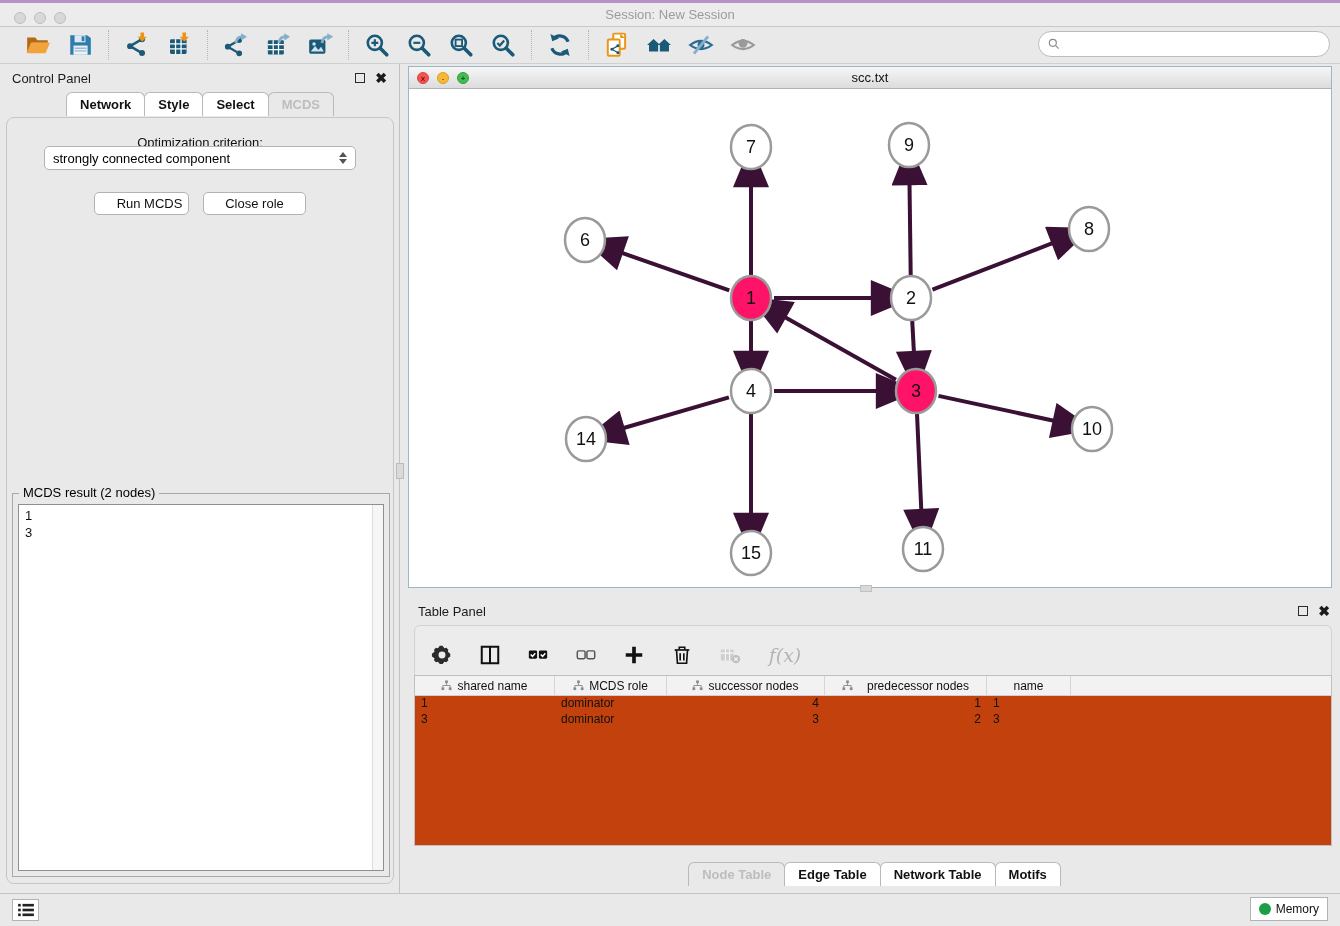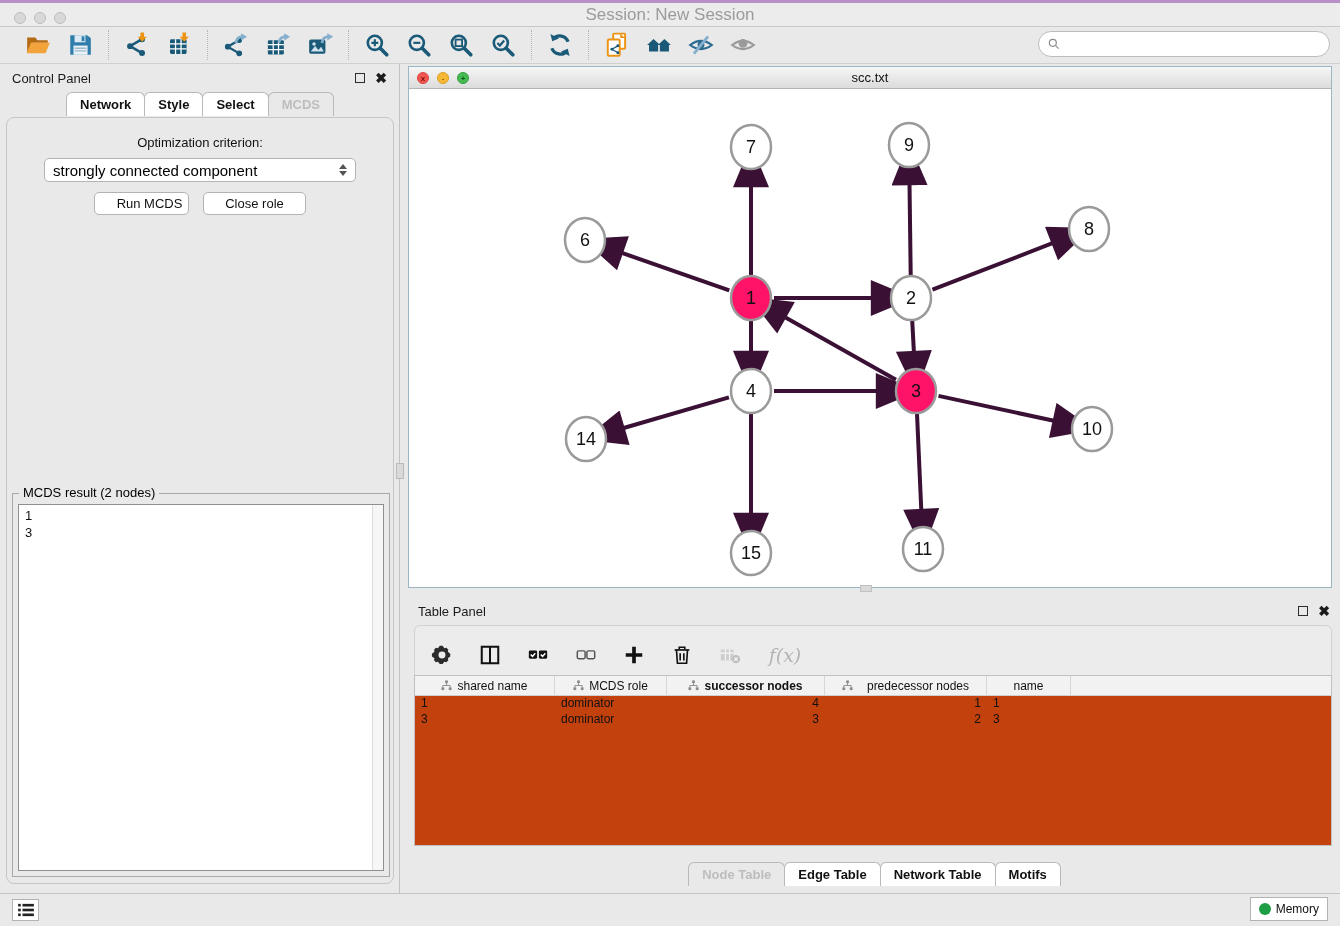--- a/index.html
+++ b/index.html
@@ -2,21 +2,21 @@
 <html><head>
 <meta charset="utf-8">
 <style>
   * { margin:0; padding:0; box-sizing:border-box; }
   html,body { width:1340px; height:926px; font-family:"Liberation Sans",sans-serif; background:#e9e9e9; overflow:hidden; position:relative; }
   .abs { position:absolute; }
 
   
   #desktop-strip { left:0; top:0; width:1340px; height:3px; background:#b78fc9; }
   #titlebar { left:0; top:3px; width:1340px; height:24px; background:#ececec; border-bottom:1px solid #c9c9c9; }
-  #titlebar .title { width:100%; text-align:center; line-height:24px; font-size:17px; color:#9b9b9b; }
+  #titlebar .title { width:100%; text-align:center; line-height:24px; font-size:13px; color:#9b9b9b; }
   .tl-dot { width:12px; height:12px; border-radius:50%; background:#d8d8d8; border:1px solid #bdbdbd; top:9px; }
 
   
   #main-toolbar { left:0; top:27px; width:1340px; height:37px; background:#e9e9e9; border-bottom:1px solid #cfcfcf; display:flex; align-items:center; padding-left:10px; }
   .tb-group { display:flex; align-items:center; gap:14px; padding:0 14px; }
   .tb-sep { width:1px; height:30px; border-left:1px dotted #b5b5b5; }
   .tb-btn { width:28px; height:28px; display:flex; align-items:center; justify-content:center; }
   .tb-btn svg { width:26px; height:26px; }
   #search-box { right:10px; top:31px; width:292px; height:26px; background:#fff; border:1px solid #bcbcbc; border-radius:13px; display:flex; align-items:center; padding-left:8px; }
   #search-box svg { width:14px; height:14px; }
@@ -26,21 +26,21 @@
   #control-panel { left:0; top:64px; width:400px; height:829px; background:#e9e9e9; border-right:1px solid #c2c2c2; }
   .panel-header { height:28px; display:flex; align-items:center; padding:0 12px; font-size:13px; color:#1b1b1b; }
   .panel-header .spacer { flex:1; }
   .float-icon { width:10px; height:10px; border:1.6px solid #2c2c2c; margin-right:10px; }
   .close-icon { font-size:14px; font-weight:bold; color:#1b1b1b; line-height:10px; }
   .tabs-row { display:flex; justify-content:center; position:relative; z-index:2; }
   .tab { font-size:13px; font-weight:600; padding:4px 13px; border:1px solid #b9b9b9; border-bottom:none; border-radius:6px 6px 0 0; background:#fff; color:#111; margin-right:-1px; }
   .tab.active { background:#e9e9e9; color:#bdbdbd; }
   #cp-body { left:6px; top:117px; width:388px; height:767px; border:1px solid #c6c6c6; border-radius:8px; background:#e9e9e9; }
   #opt-label { top:135px; left:0; width:400px; text-align:center; font-size:13px; color:#111; }
-  #opt-select { left:44px; top:158px; width:312px; height:24px; background:#fff; border:1px solid #b3b3b3; border-radius:5px; display:flex; align-items:center; padding:0 8px; font-size:15px; }
+  #opt-select { left:44px; top:146px; width:312px; height:24px; background:#fff; border:1px solid #b3b3b3; border-radius:5px; display:flex; align-items:center; padding:0 8px; font-size:13px; }
   #opt-select .spacer { flex:1; }
   .updown { display:flex; flex-direction:column; gap:2px; }
   .updown i { width:0; height:0; border-left:4px solid transparent; border-right:4px solid transparent; }
   .updown .up { border-bottom:5px solid #555; }
   .updown .dn { border-top:5px solid #555; }
   .cp-btn { height:23px; background:#fff; border:1px solid #b3b3b3; border-radius:5px; font-size:13px; color:#111; display:flex; align-items:center; justify-content:center; }
   #run-btn { left:94px; top:192px; width:95px;padding-left:16px; }
   #close-panel-btn { left:203px; top:192px; width:103px; }
   #result-box { left:12px; top:493px; width:378px; height:384px; border:1px solid #a8a8a8; background:#e9e9e9; }
   #result-legend { position:absolute; top:-9px; left:6px; background:#e9e9e9; padding:0 4px; font-size:13px; color:#000000; }
@@ -467,21 +467,21 @@
         <svg viewBox="0 0 12 12">
           <g fill="#8a8a8a">
             <rect x="4.5" y="0.5" width="3" height="3"></rect>
             <rect x="0.5" y="8" width="3" height="3"></rect>
             <rect x="8.5" y="8" width="3" height="3"></rect>
             <path d="M6 3.5 v2.5 M2 8 v-2 h8 v2" stroke="#8a8a8a" fill="none" stroke-width="1"></path>
           </g>
         </svg>
         <span>MCDS role</span>
       </div>
-      <div class="th" style="width: 158px; font-weight: bold;">
+      <div class="th" style="width: 158px;">
         <svg viewBox="0 0 12 12">
           <g fill="#8a8a8a">
             <rect x="4.5" y="0.5" width="3" height="3"></rect>
             <rect x="0.5" y="8" width="3" height="3"></rect>
             <rect x="8.5" y="8" width="3" height="3"></rect>
             <path d="M6 3.5 v2.5 M2 8 v-2 h8 v2" stroke="#8a8a8a" fill="none" stroke-width="1"></path>
           </g>
         </svg>
         <span>successor nodes</span>
       </div>

